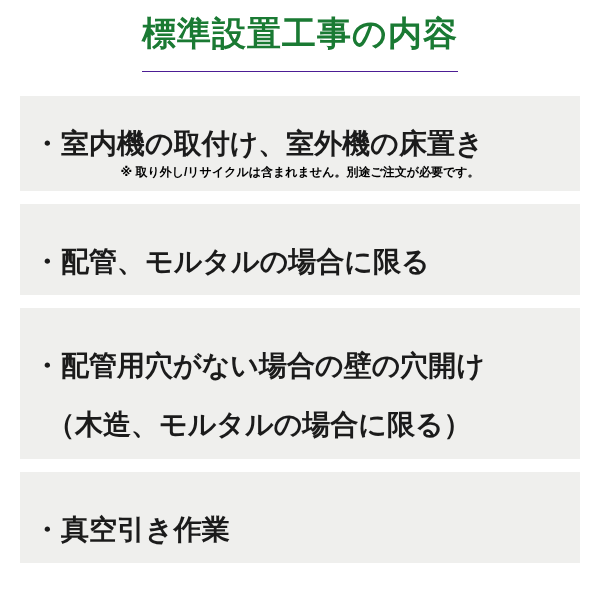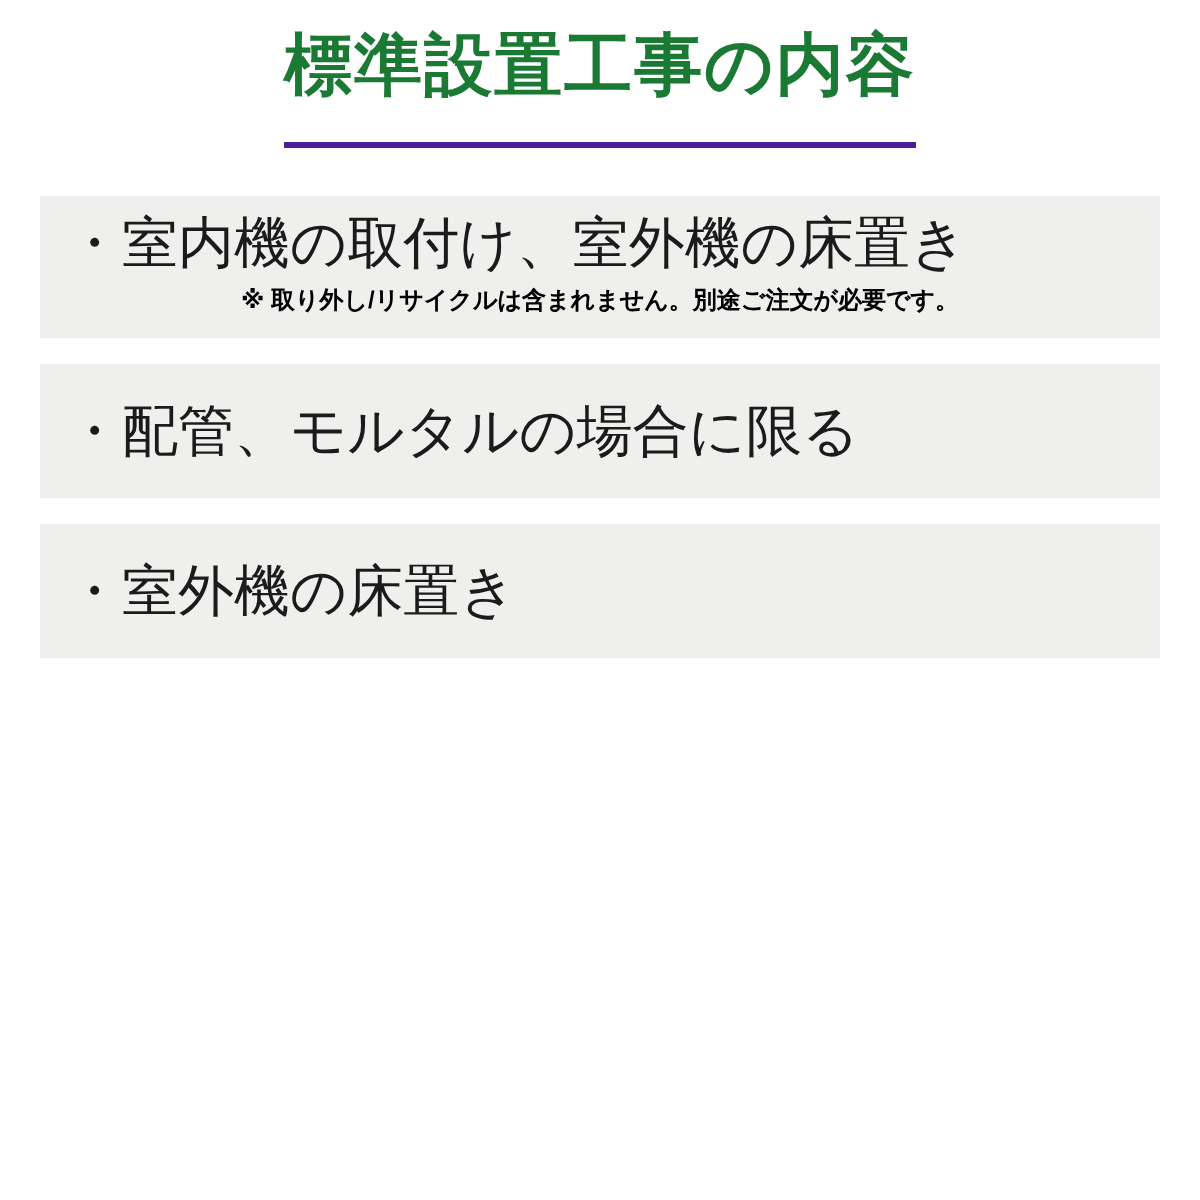--- a/index.html
+++ b/index.html
@@ -22,43 +22,44 @@
     padding-top: 15px;
     margin-bottom: 24px;
   }
   .title-text {
     display: inline-block;
     font-size: 34px;
     font-weight: bold;
     color: #1a7a33;
     letter-spacing: 1px;
     line-height: 1.1;
-    border-bottom: 3px solid #4c1d95;
+    border-bottom: 1px solid #4c1d95;
     padding-bottom: 19px;
   }
   .items {
     margin: 0 20px;
   }
   .item {
     background: #efefed;
     margin-bottom: 13px;
     box-sizing: border-box;
     padding: 16px 13px;
   }
   .item.with-note {
     padding-top: 6px;
     padding-bottom: 7px;
   }
   .item-text {
     font-size: 28px;
-    font-weight: normal;
+    font-weight: bold;
     color: #1b1b1b;
     line-height: 35px;
     letter-spacing: 0px;
     white-space: nowrap;
+    margin-top: 24px;
   }
   .item-text.line2 {
     padding-left: 14px;
     line-height: 36px;
   }
   .item-note {
     font-size: 12px;
     font-weight: bold;
     color: #000000;
     line-height: 23px;
@@ -83,19 +84,23 @@
       <div class="item-text">・室内機の取付け、室外機の床置き</div>
       <div class="item-note">※ 取り外し/リサイクルは含まれません。別途ご注文が必要です。</div>
     </div>
 
 
     <div class="item">
       <div class="item-text">・配管、モルタルの場合に限る</div>
     </div>
 
 
+    <div class="item">
+      <div class="item-text">・配管用穴がない場合の壁の穴開け</div>
+      <div class="item-text line2">（木造、モルタルの場合に限る）</div>
+    </div>
 
     <div class="item">
-      <div class="item-text">・室外機の床置き</div>
+      <div class="item-text">・真空引き作業</div>
     </div>
 
   </div>
 </div>
 
 </body></html>

